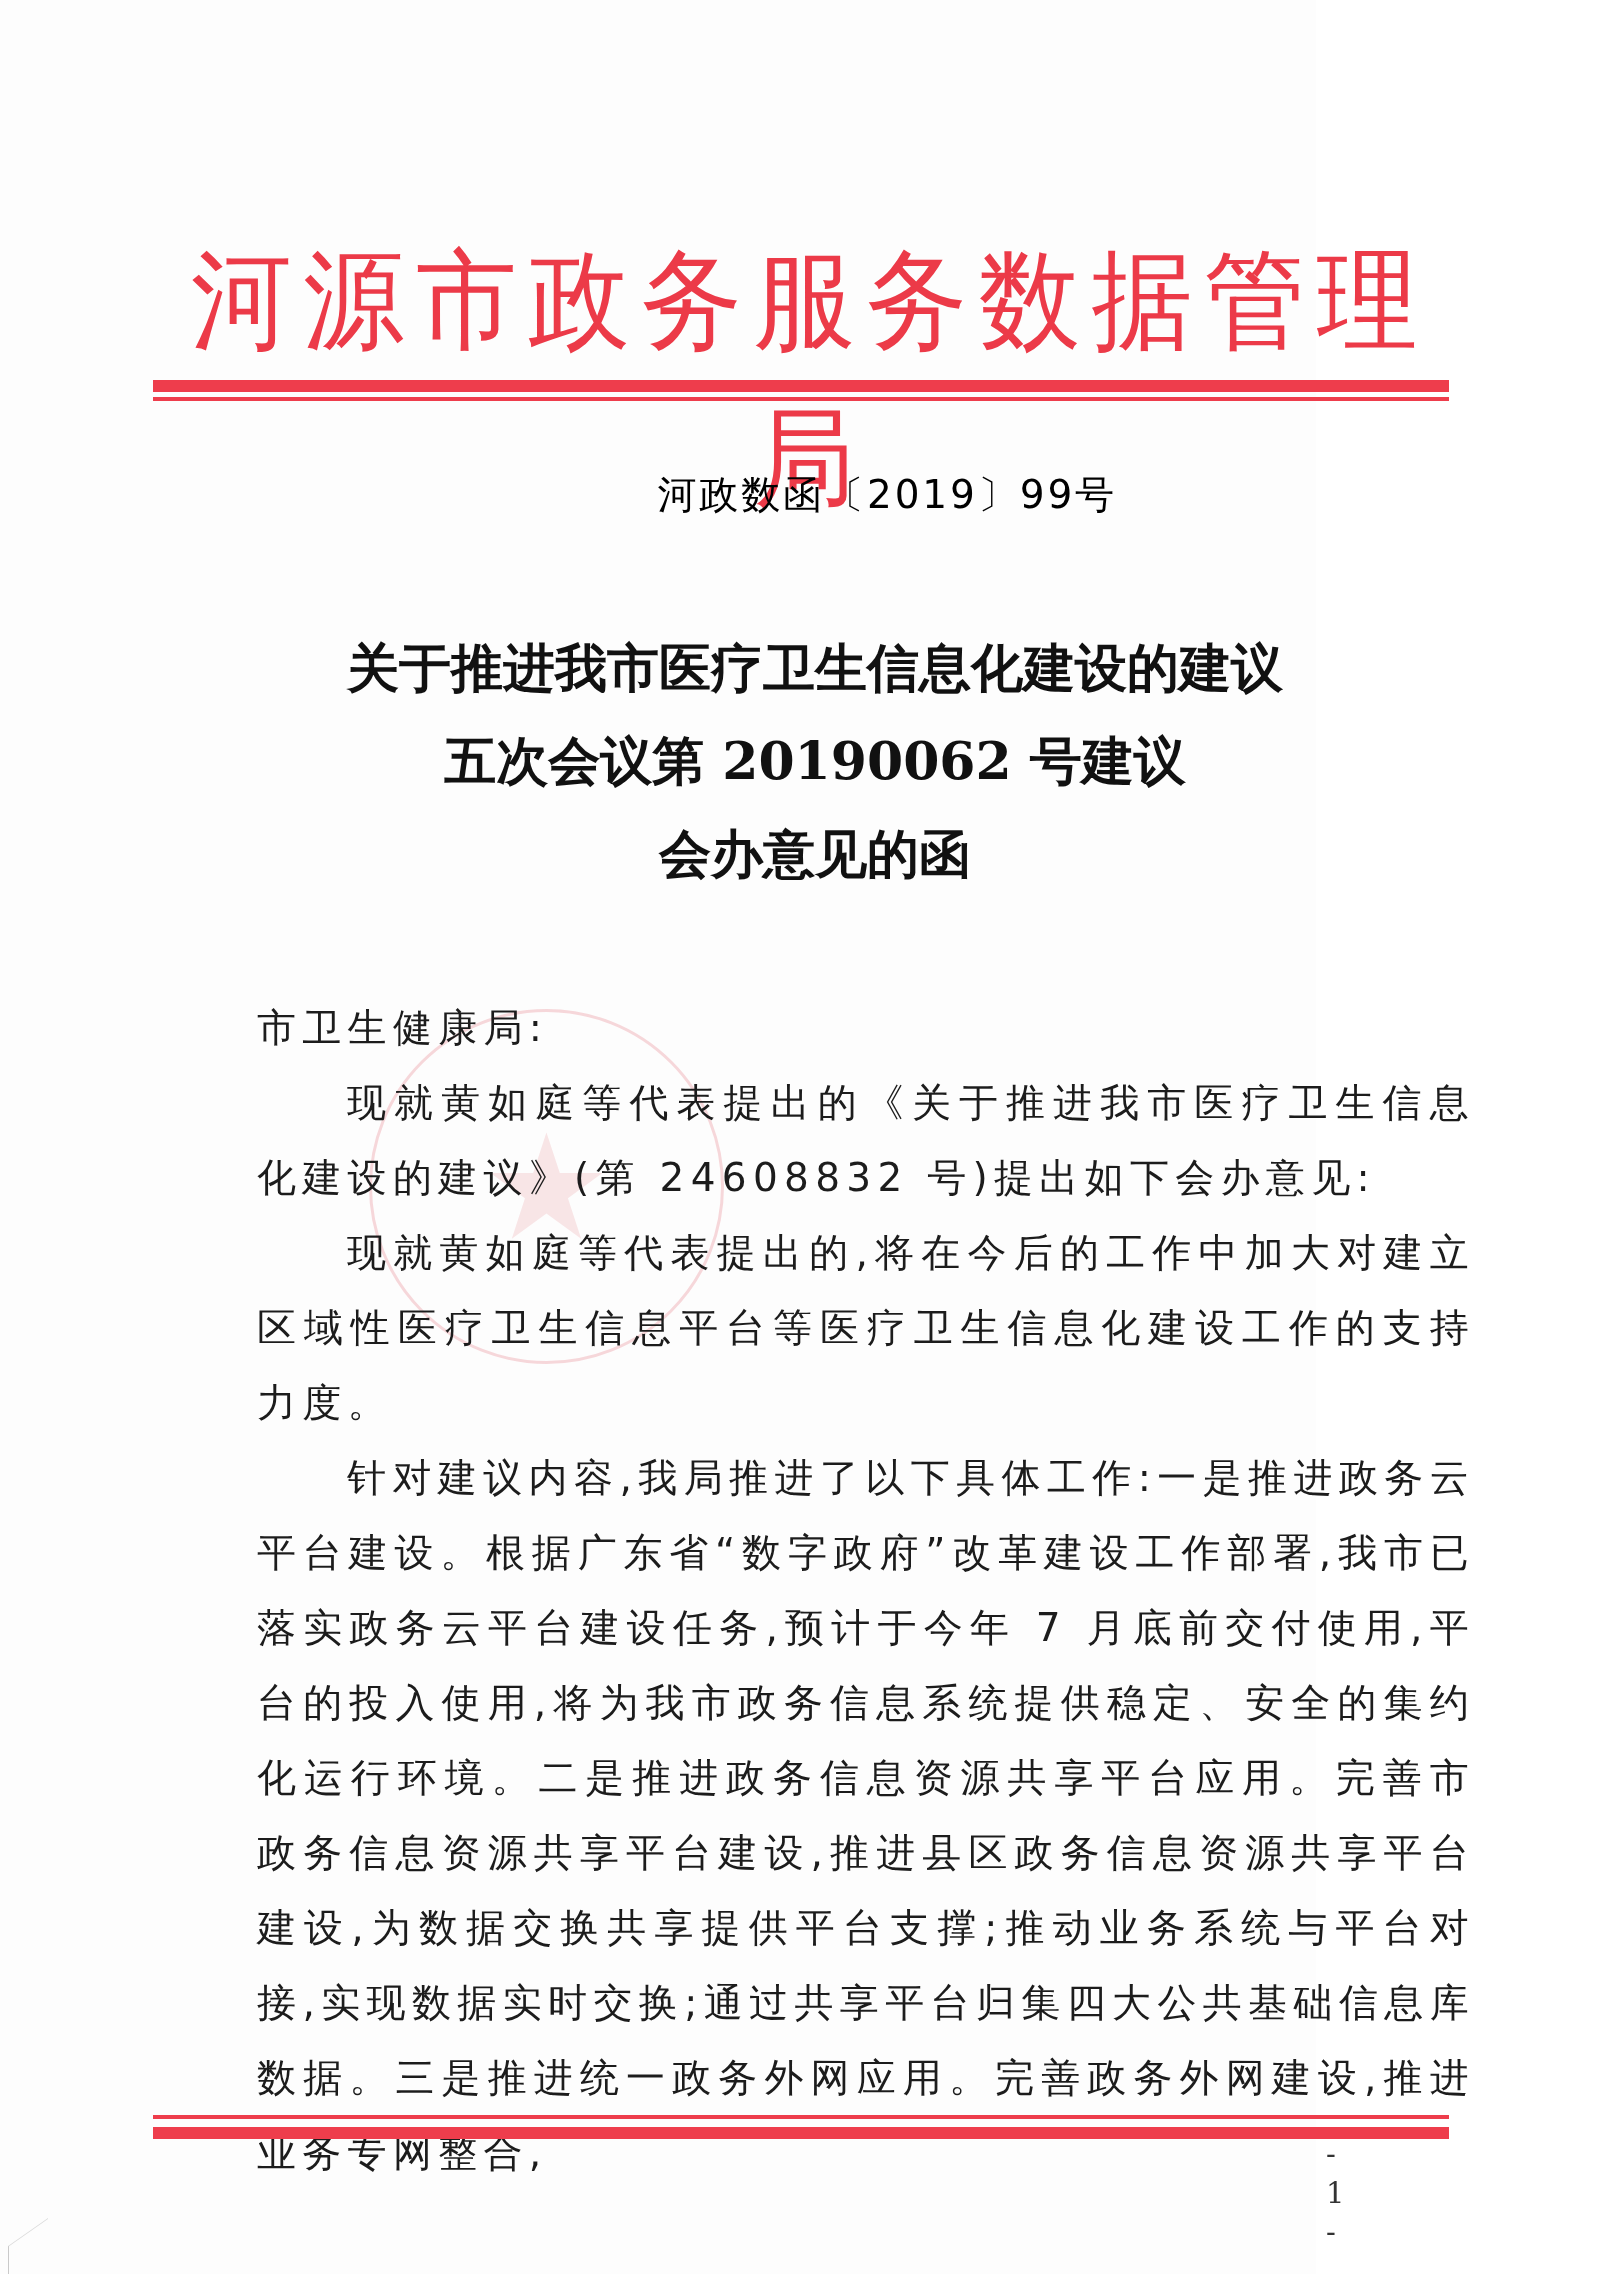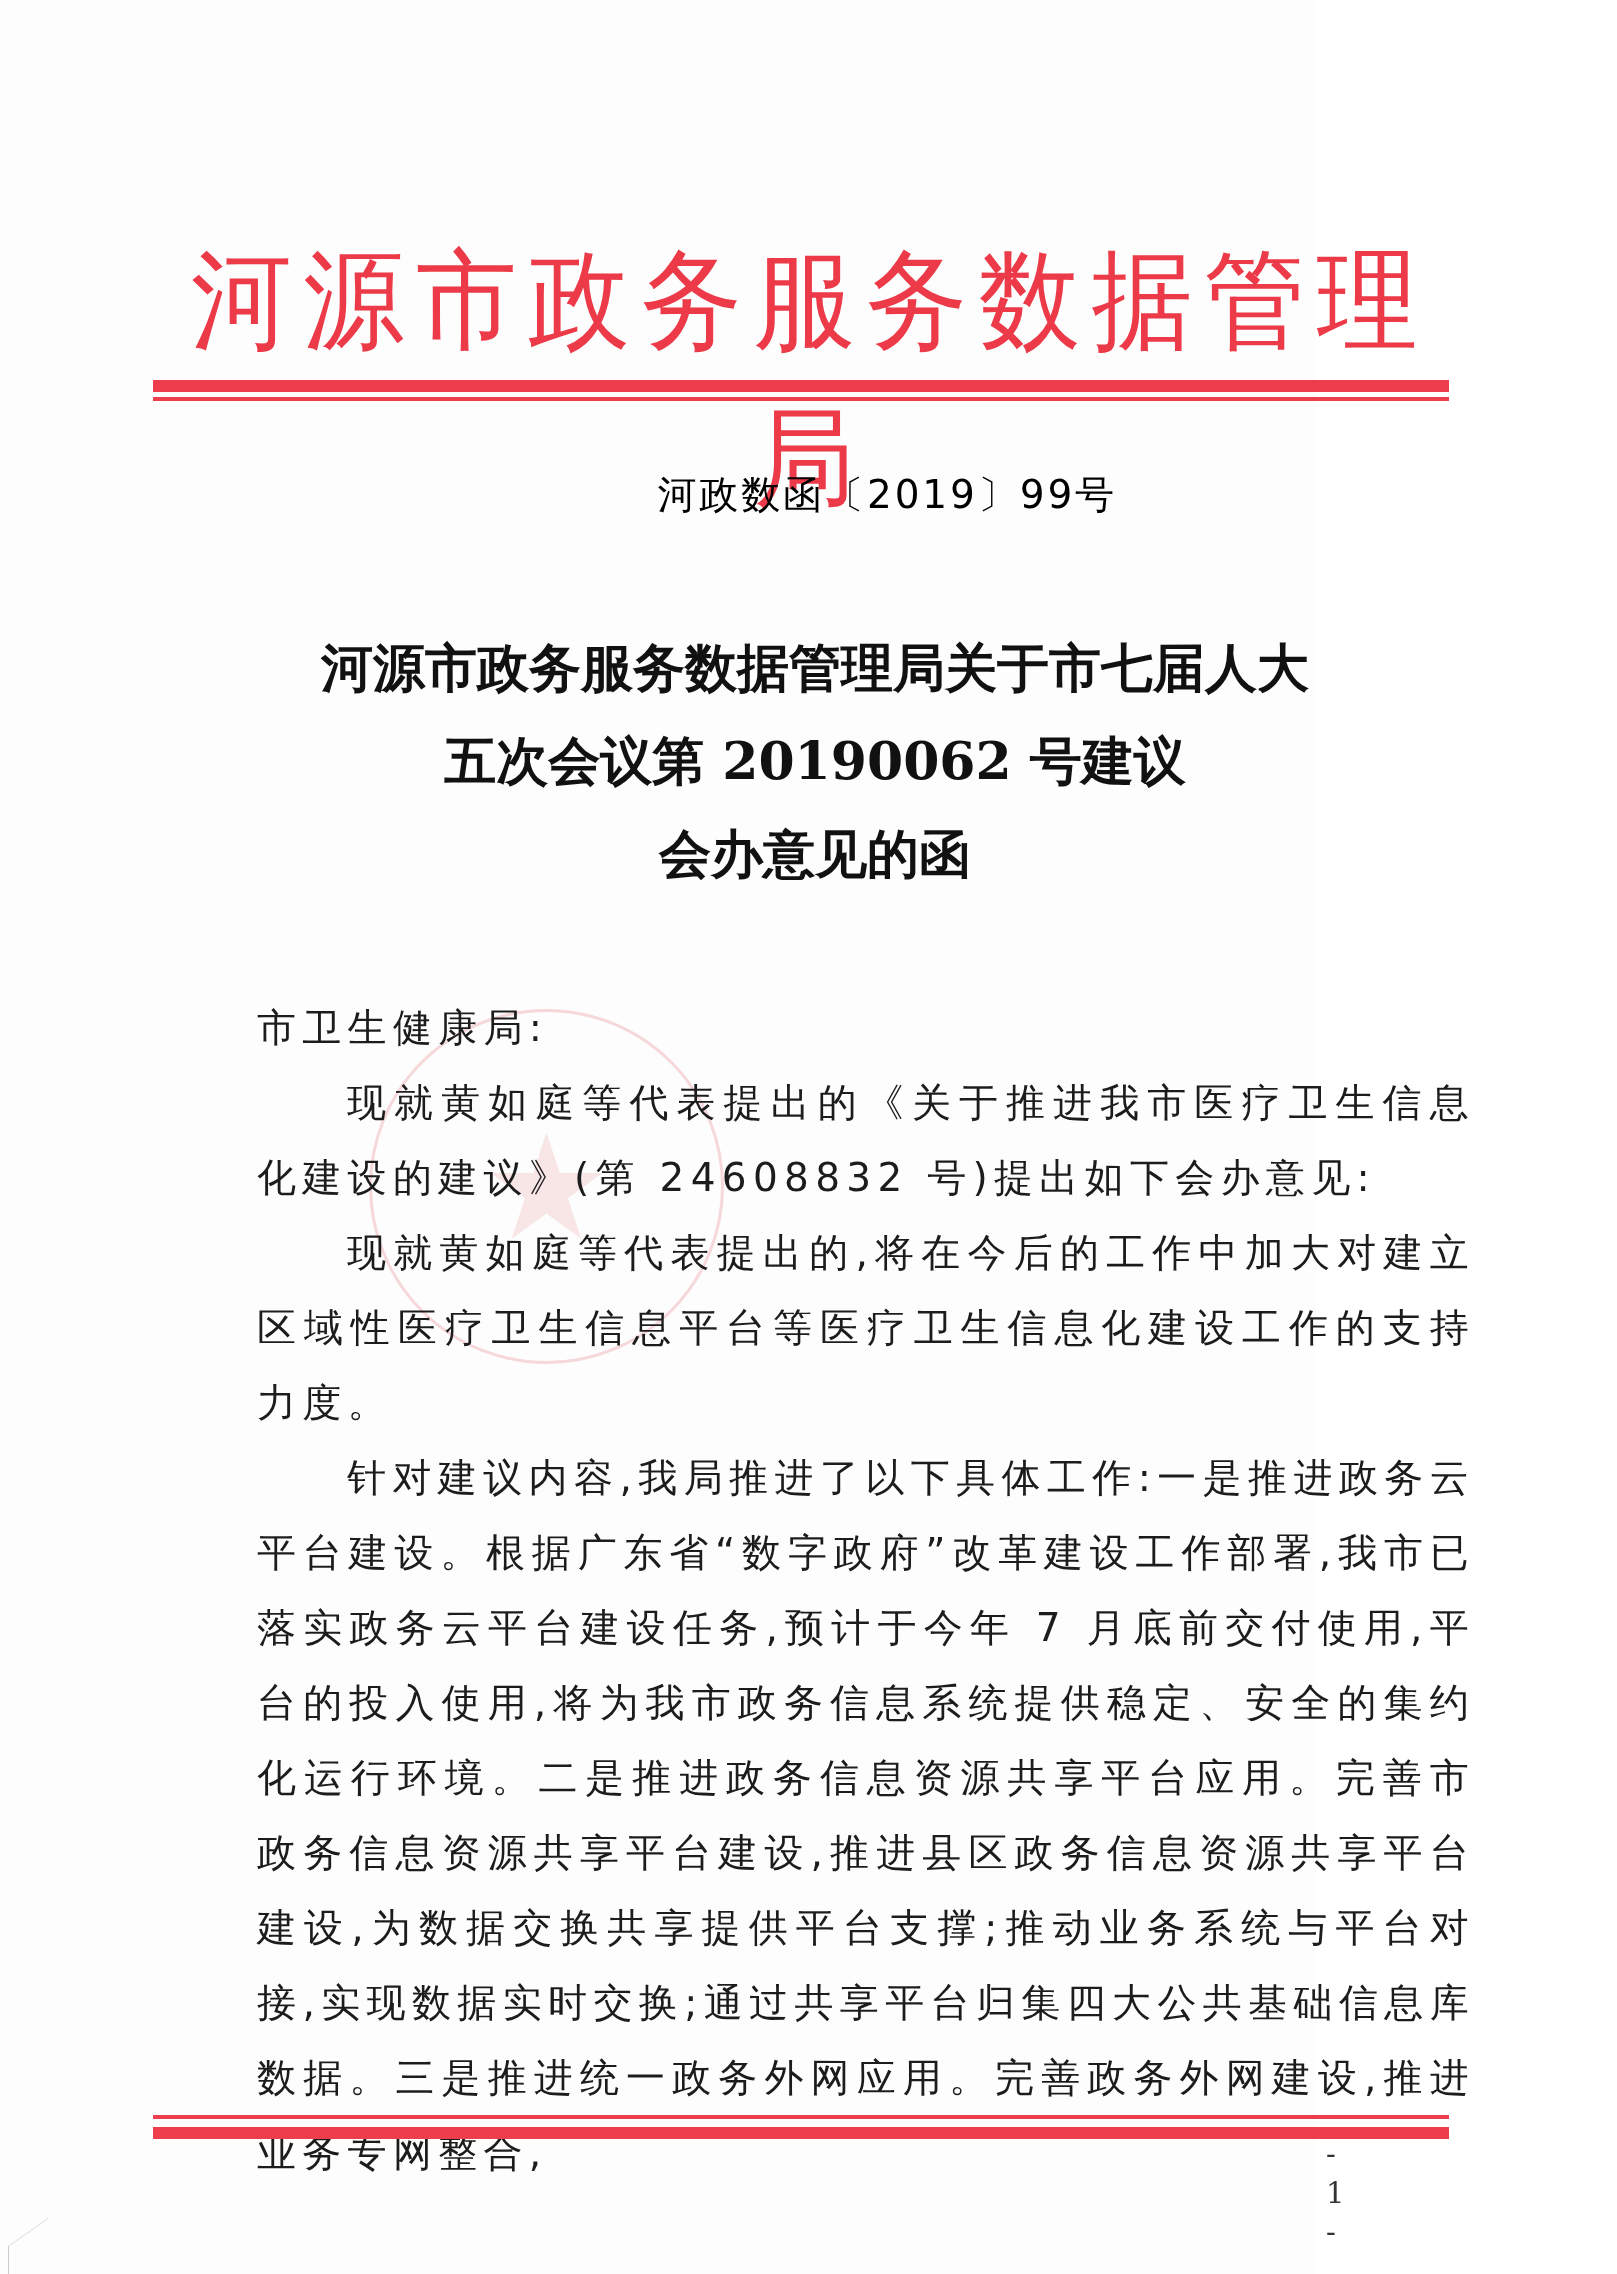--- a/index.html
+++ b/index.html
@@ -67,21 +67,21 @@
 <div class="page">
 
   <div class="masthead">河源市政务服务数据管理局</div>
 
   <div class="rule rule-top-thick"></div>
   <div class="rule rule-top-thin"></div>
 
   <div class="doc-number">河政数函〔2019〕99号</div>
 
   <div class="title">
-    <div>河源市政务服务数据管理局关于市七届人大</div>
+    <div>关于推进我市医疗卫生信息化建设的建议</div>
     <div>五次会议第 20190062 号建议</div>
     <div>会办意见的函</div>
   </div>
 
   <div class="seal">
     <div class="seal-star">★</div>
   </div>
 
   <div class="body-text">
     <p>市卫生健康局:</p>

